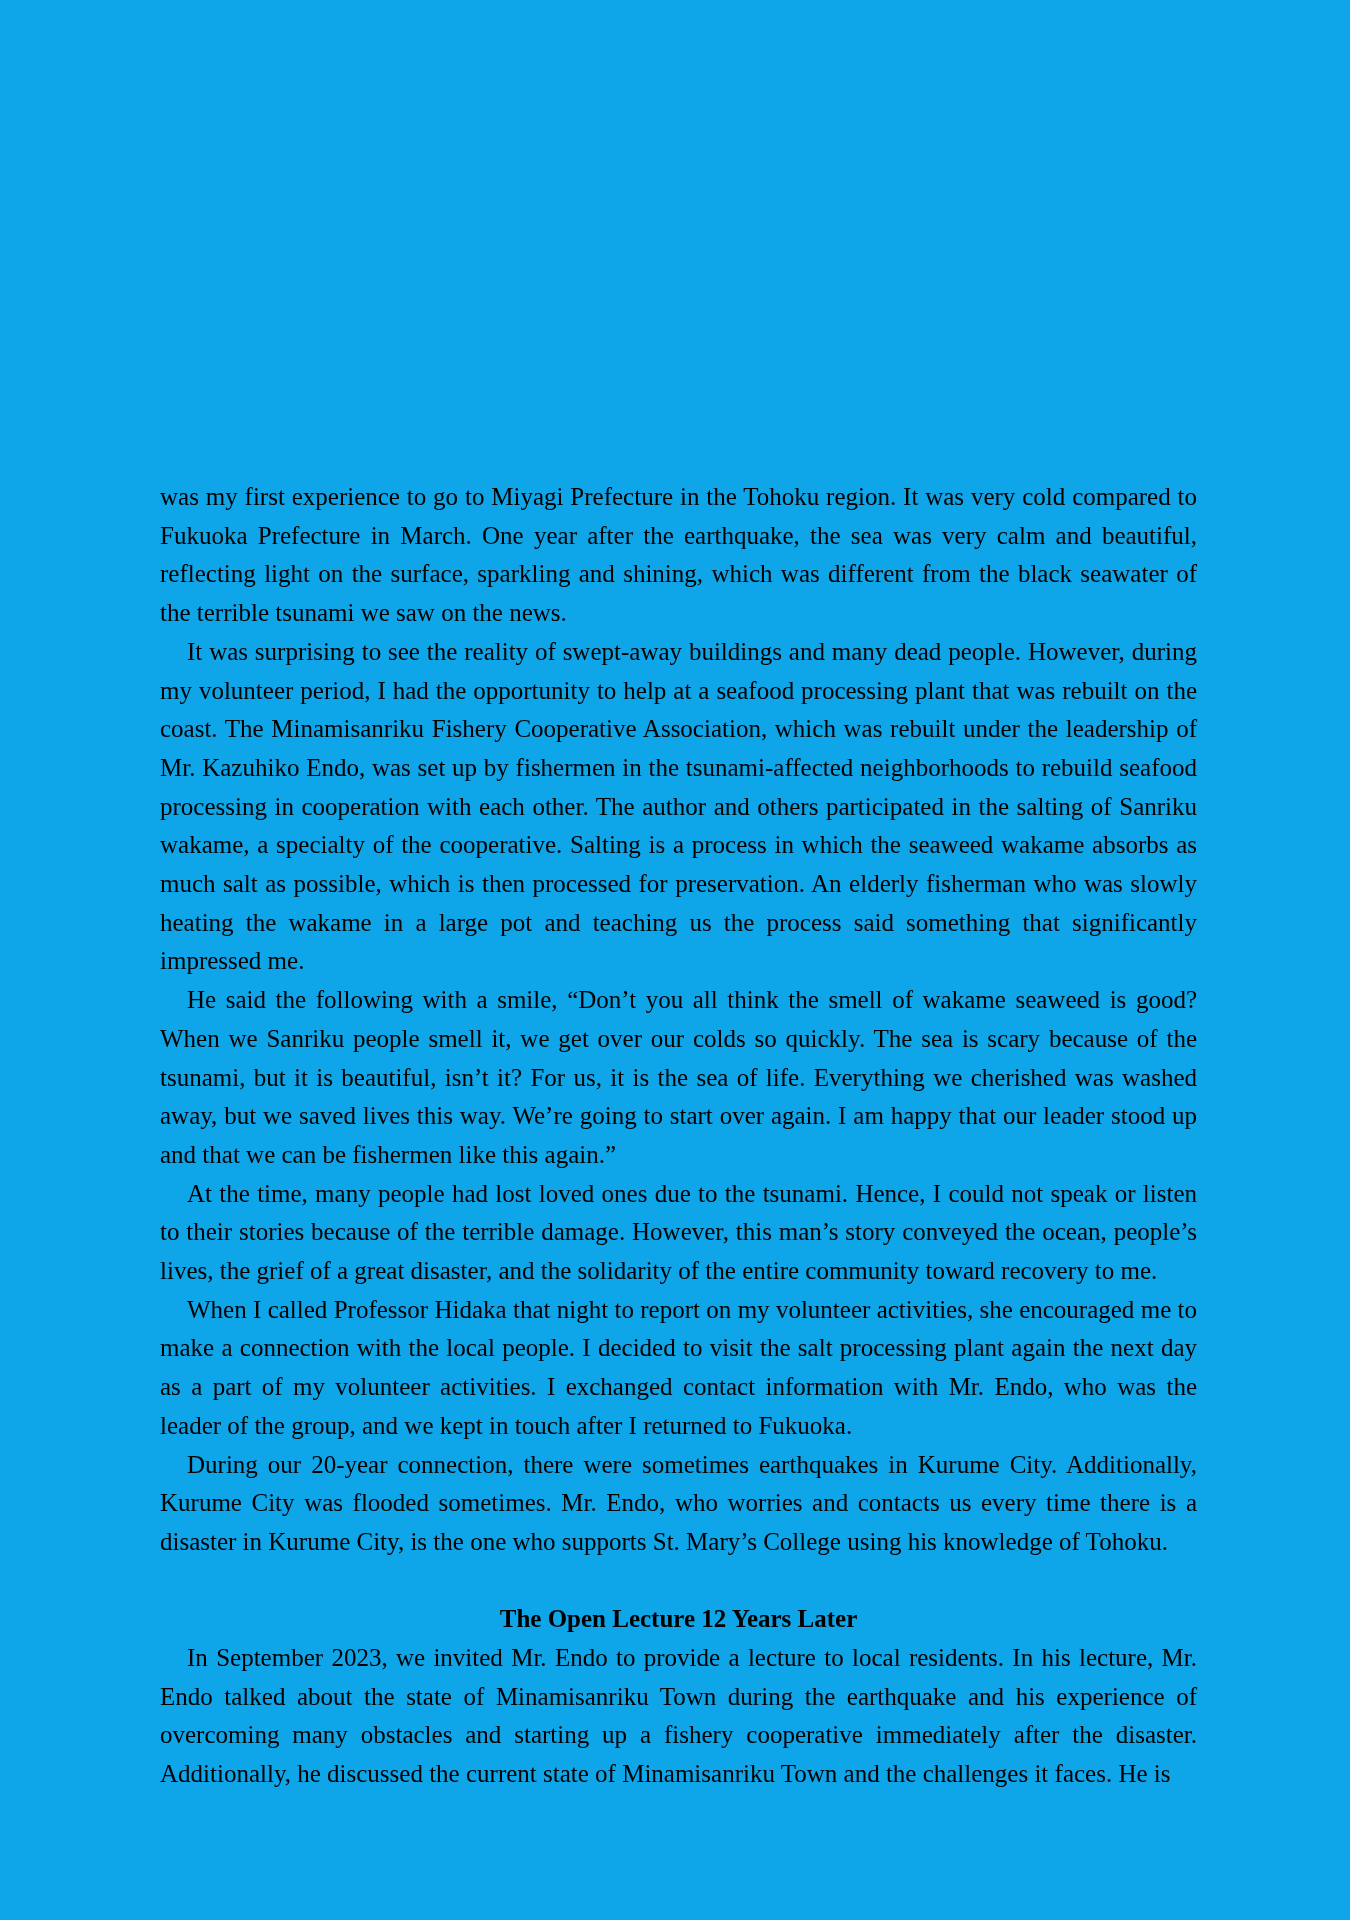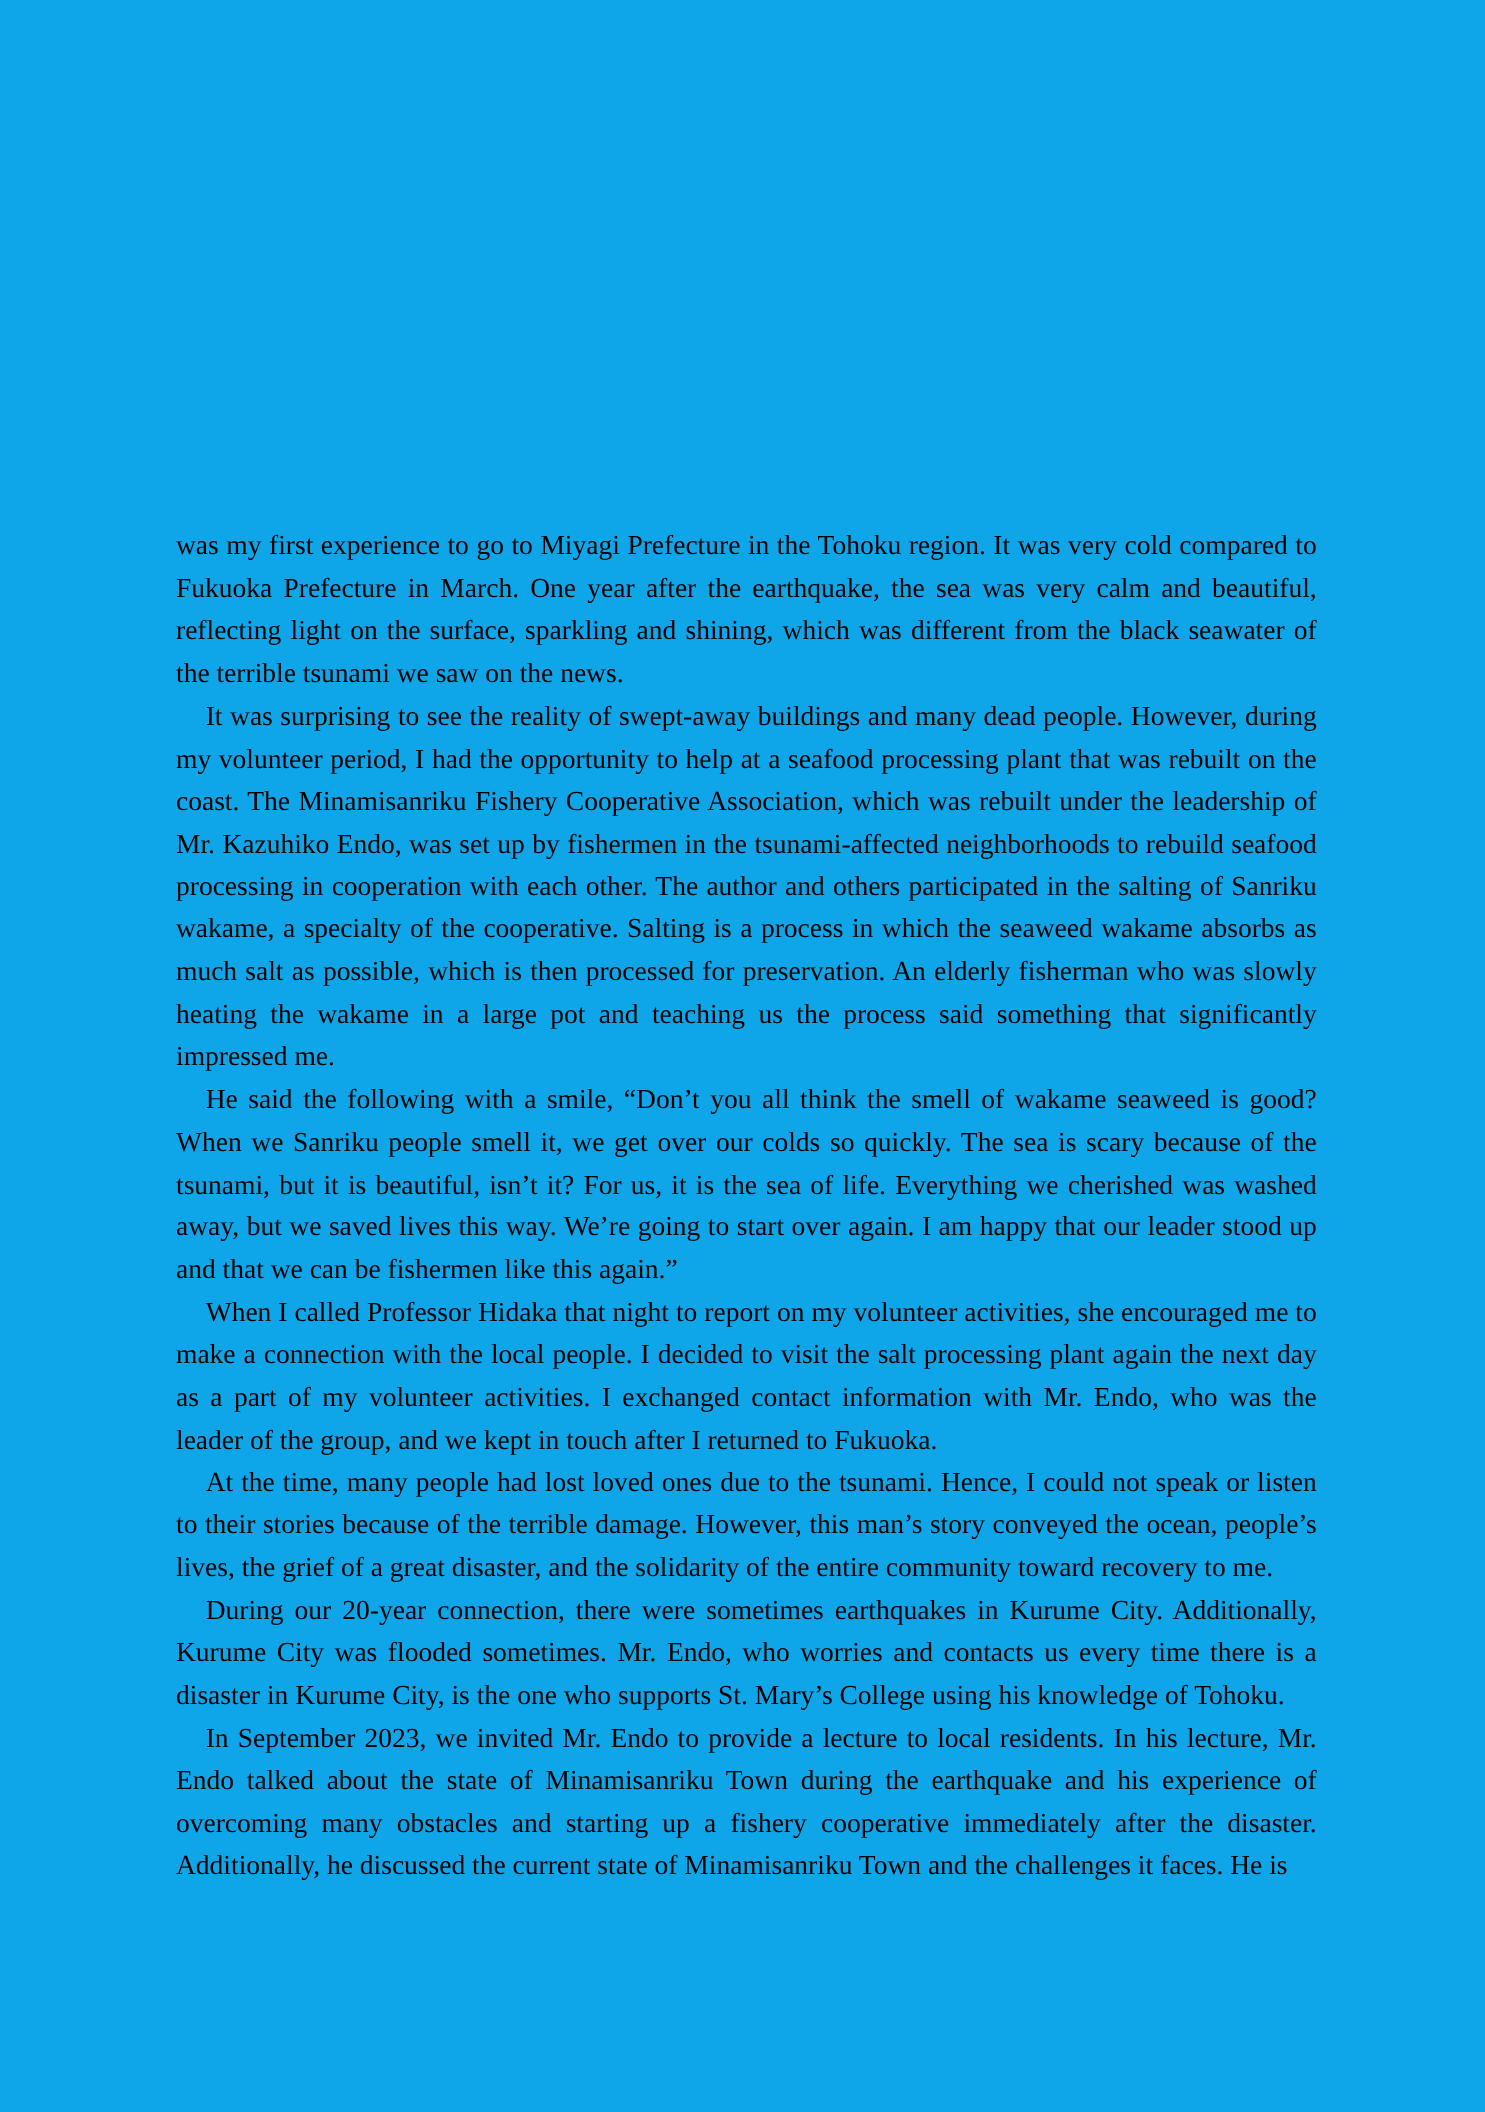--- a/index.html
+++ b/index.html
@@ -44,18 +44,19 @@
   }
 </style>
 </head>
 <body>
 
 <div class="page">
   <div class="text-block">
     <p class="para no-indent">was my first experience to go to Miyagi Prefecture in the Tohoku region. It was very cold compared to Fukuoka Prefecture in March. One year after the earthquake, the sea was very calm and beautiful, reflecting light on the surface, sparkling and shining, which was different from the black seawater of the terrible tsunami we saw on the news.</p>
     <p class="para">It was surprising to see the reality of swept-away buildings and many dead people. However, during my volunteer period, I had the opportunity to help at a seafood processing plant that was rebuilt on the coast. The Minamisanriku Fishery Cooperative Association, which was rebuilt under the leadership of Mr. Kazuhiko Endo, was set up by fishermen in the tsunami-affected neighborhoods to rebuild seafood processing in cooperation with each other. The author and others participated in the salting of Sanriku wakame, a specialty of the cooperative. Salting is a process in which the seaweed wakame absorbs as much salt as possible, which is then processed for preservation. An elderly fisherman who was slowly heating the wakame in a large pot and teaching us the process said something that significantly impressed me.</p>
     <p class="para">He said the following with a smile, “Don’t you all think the smell of wakame seaweed is good? When we Sanriku people smell it, we get over our colds so quickly. The sea is scary because of the tsunami, but it is beautiful, isn’t it? For us, it is the sea of life. Everything we cherished was washed away, but we saved lives this way. We’re going to start over again. I am happy that our leader stood up and that we can be fishermen like this again.”</p>
+    <p class="para">At the time, many people had lost loved ones due to the tsunami. Hence, I could not speak or listen to their stories because of the terrible damage. However, this man’s story conveyed the ocean, people’s lives, the grief of a great disaster, and the solidarity of the entire community toward recovery to me.</p>
     <p class="para">When I called Professor Hidaka that night to report on my volunteer activities, she encouraged me to make a connection with the local people. I decided to visit the salt processing plant again the next day as a part of my volunteer activities. I exchanged contact information with Mr. Endo, who was the leader of the group, and we kept in touch after I returned to Fukuoka.</p>
-    <p class="para">At the time, many people had lost loved ones due to the tsunami. Hence, I could not speak or listen to their stories because of the terrible damage. However, this man’s story conveyed the ocean, people’s lives, the grief of a great disaster, and the solidarity of the entire community toward recovery to me.</p>
     <p class="para">During our 20-year connection, there were sometimes earthquakes in Kurume City. Additionally, Kurume City was flooded sometimes. Mr. Endo, who worries and contacts us every time there is a disaster in Kurume City, is the one who supports St. Mary’s College using his knowledge of Tohoku.</p>
+    <h2 class="section-heading">The Open Lecture 12 Years Later</h2>
     <p class="para">In September 2023, we invited Mr. Endo to provide a lecture to local residents. In his lecture, Mr. Endo talked about the state of Minamisanriku Town during the earthquake and his experience of overcoming many obstacles and starting up a fishery cooperative immediately after the disaster. Additionally, he discussed the current state of Minamisanriku Town and the challenges it faces. He is</p>
   </div>
 </div>
 
 </body></html>

